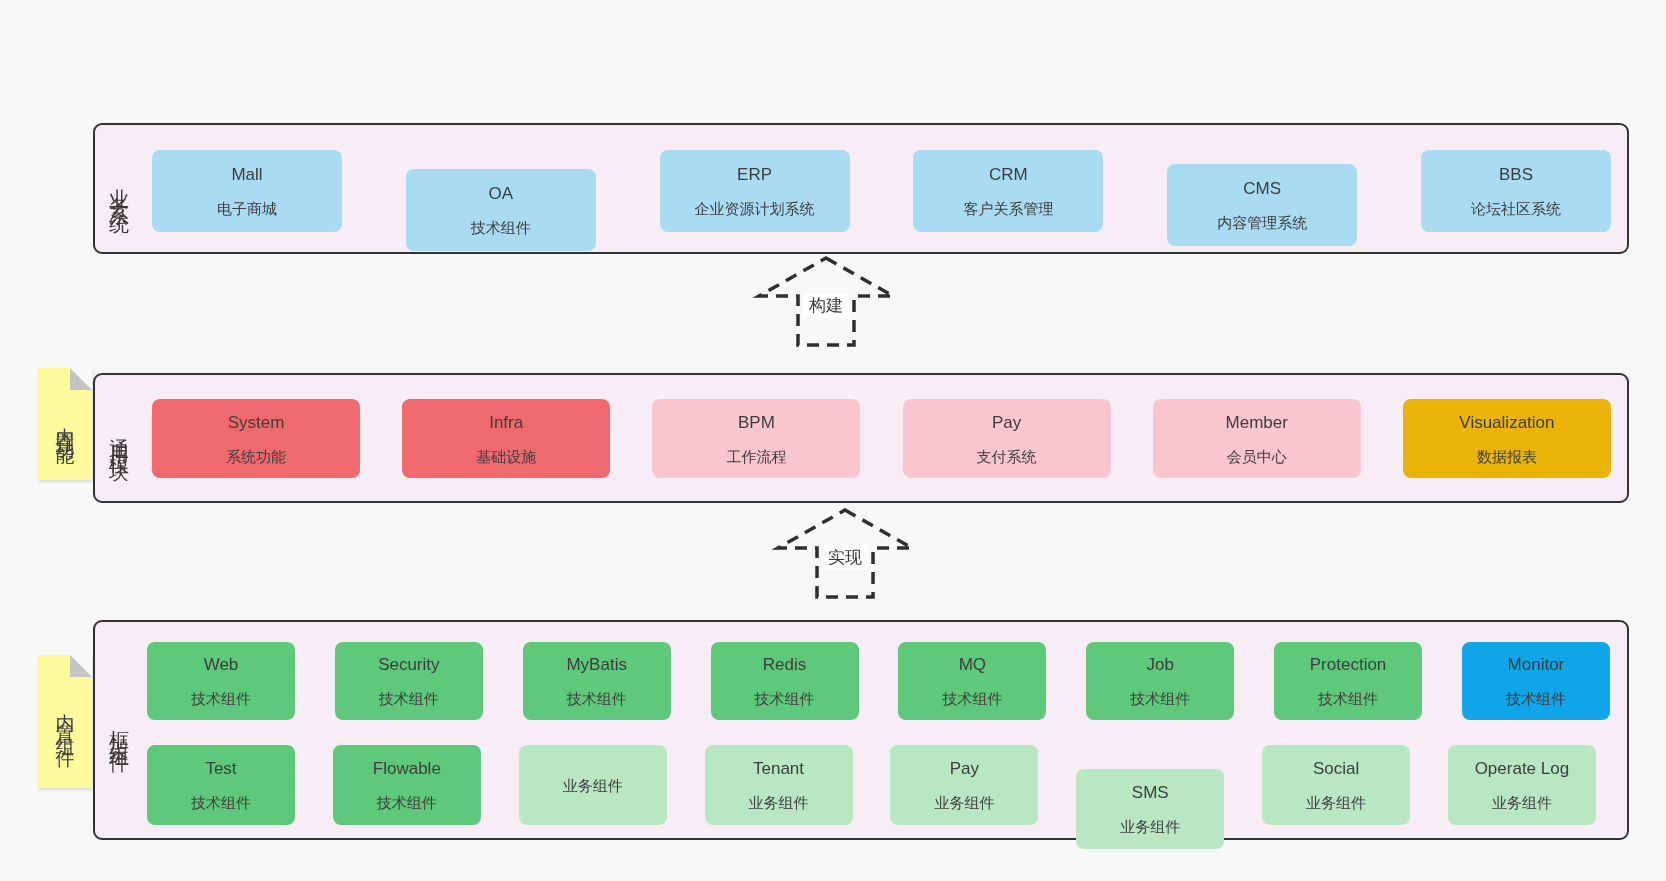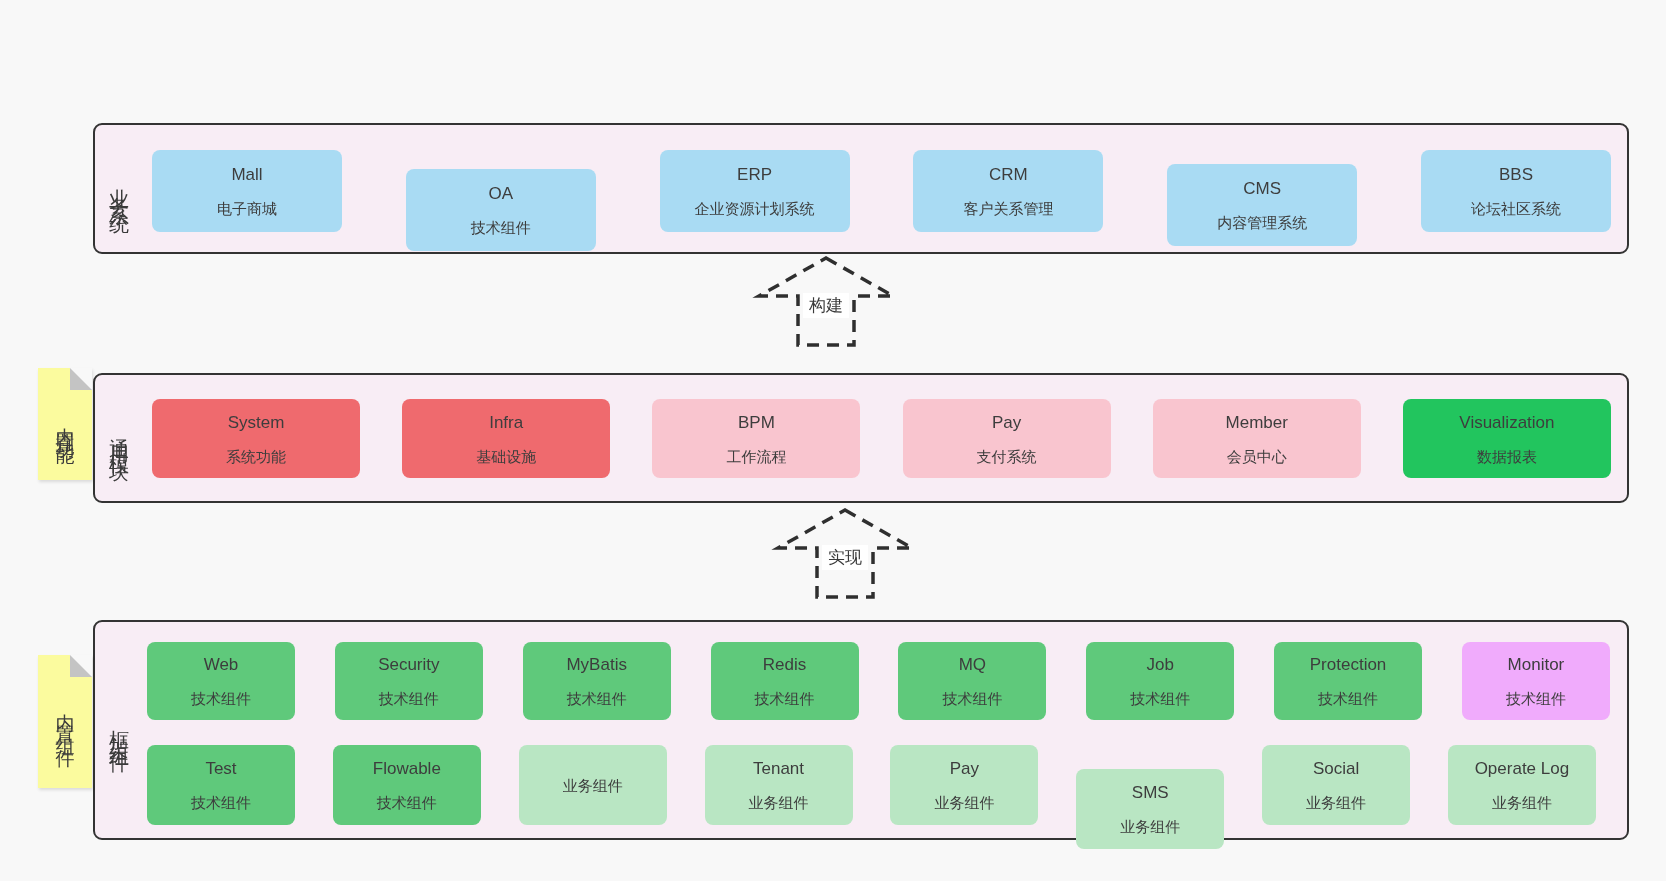--- a/index.html
+++ b/index.html
@@ -115,21 +115,21 @@
           <div class="box-desc">工作流程</div>
         </div>
         <div class="box" style="background: rgb(249, 197, 207);">
           <div class="box-name">Pay</div>
           <div class="box-desc">支付系统</div>
         </div>
         <div class="box" style="background: rgb(249, 197, 207);">
           <div class="box-name">Member</div>
           <div class="box-desc">会员中心</div>
         </div>
-        <div class="box" style="background: #22c55e;">
+        <div class="box" style="background: #eab308;">
           <div class="box-name">Visualization</div>
           <div class="box-desc">数据报表</div>
         </div>
       </div>
   </section>
 
   <div class="arrow arrow2">
     <svg width="150" height="92" viewBox="0 0 150 92">
       <polygon points="75,2 142,40 103,40 103,89 47,89 47,40 8,40"></polygon>
     </svg>
@@ -164,21 +164,21 @@
           <div class="box-desc">技术组件</div>
         </div>
         <div class="box" style="background: rgb(95, 201, 123); margin-top: 20px;">
           <div class="box-name">Job</div>
           <div class="box-desc">技术组件</div>
         </div>
         <div class="box" style="background: rgb(95, 201, 123);">
           <div class="box-name">Protection</div>
           <div class="box-desc">技术组件</div>
         </div>
-        <div class="box" style="background: #f0abfc;">
+        <div class="box" style="background: #0ea5e9;">
           <div class="box-name">Monitor</div>
           <div class="box-desc">技术组件</div>
         </div>
       </div>
     <div class="row row-b">
         <div class="box" style="background: rgb(95, 201, 123);">
           <div class="box-name">Test</div>
           <div class="box-desc">技术组件</div>
         </div>
         <div class="box" style="background: rgb(95, 201, 123);">

